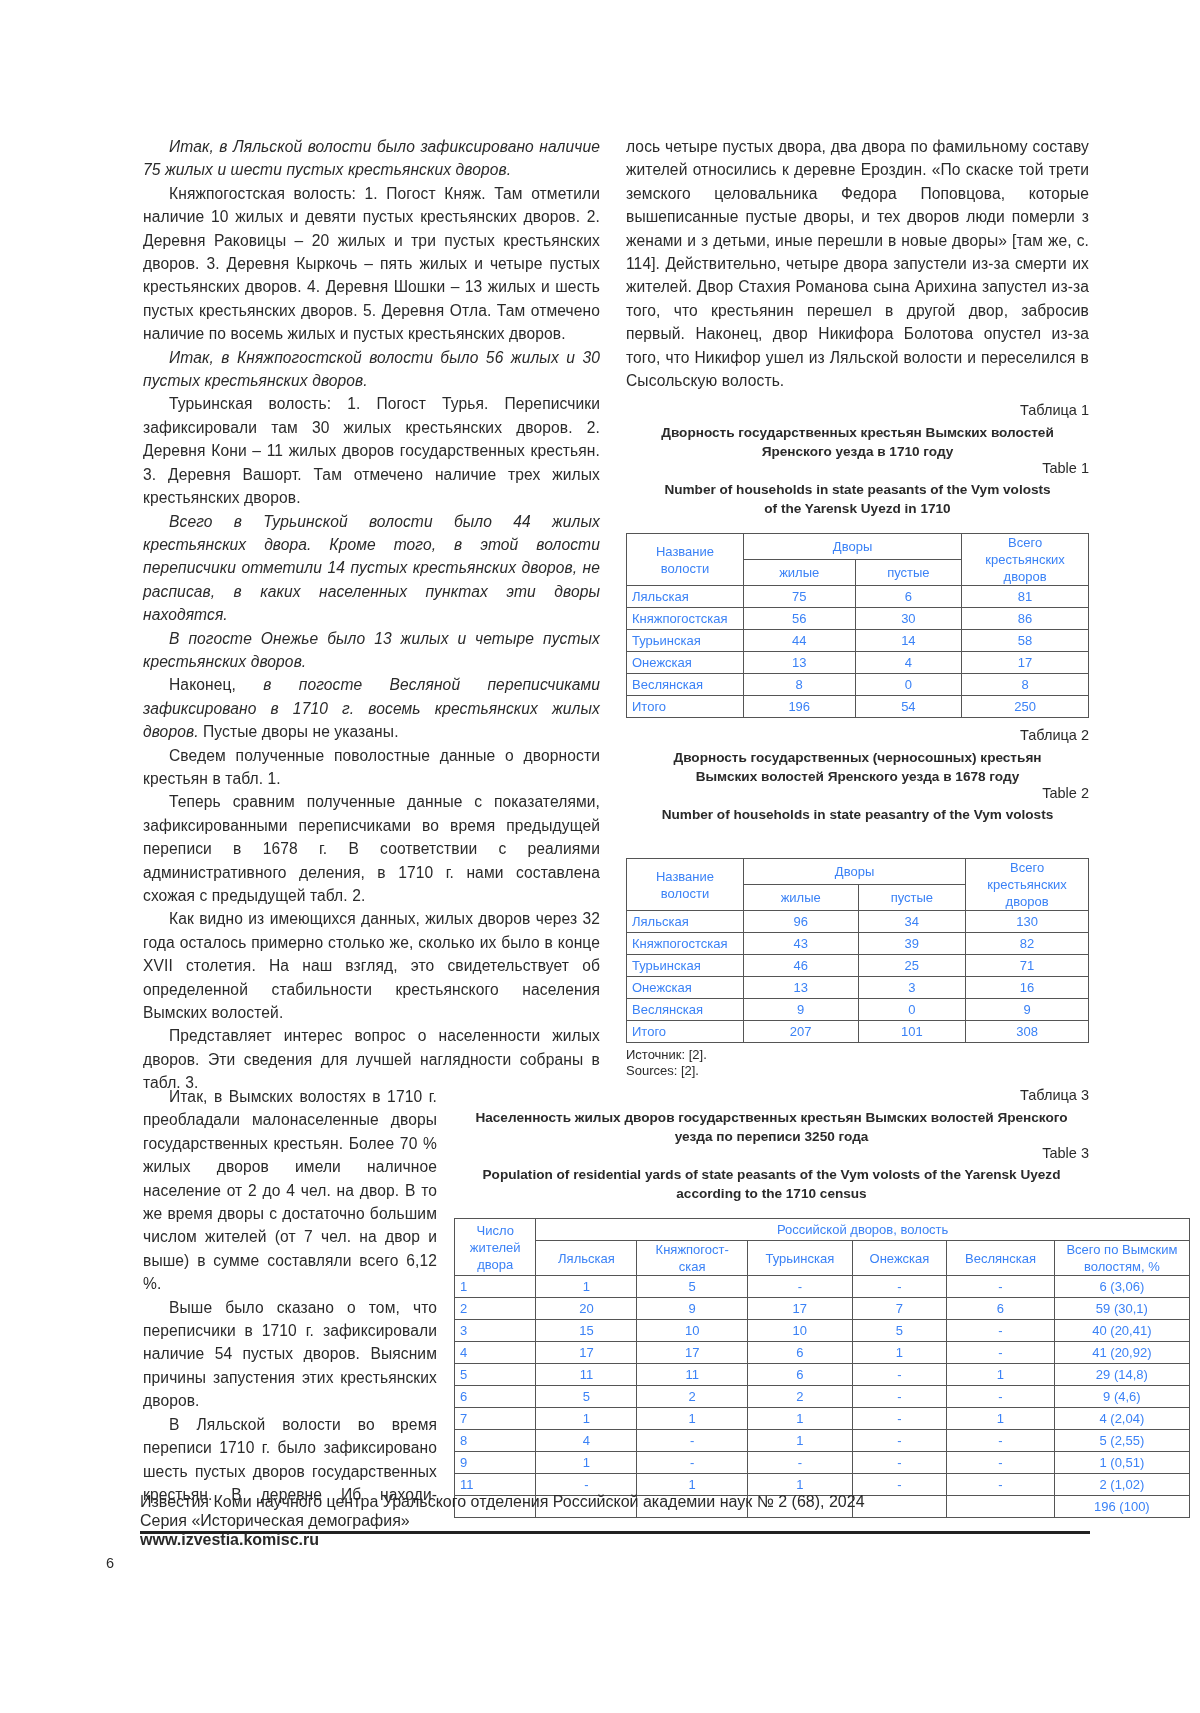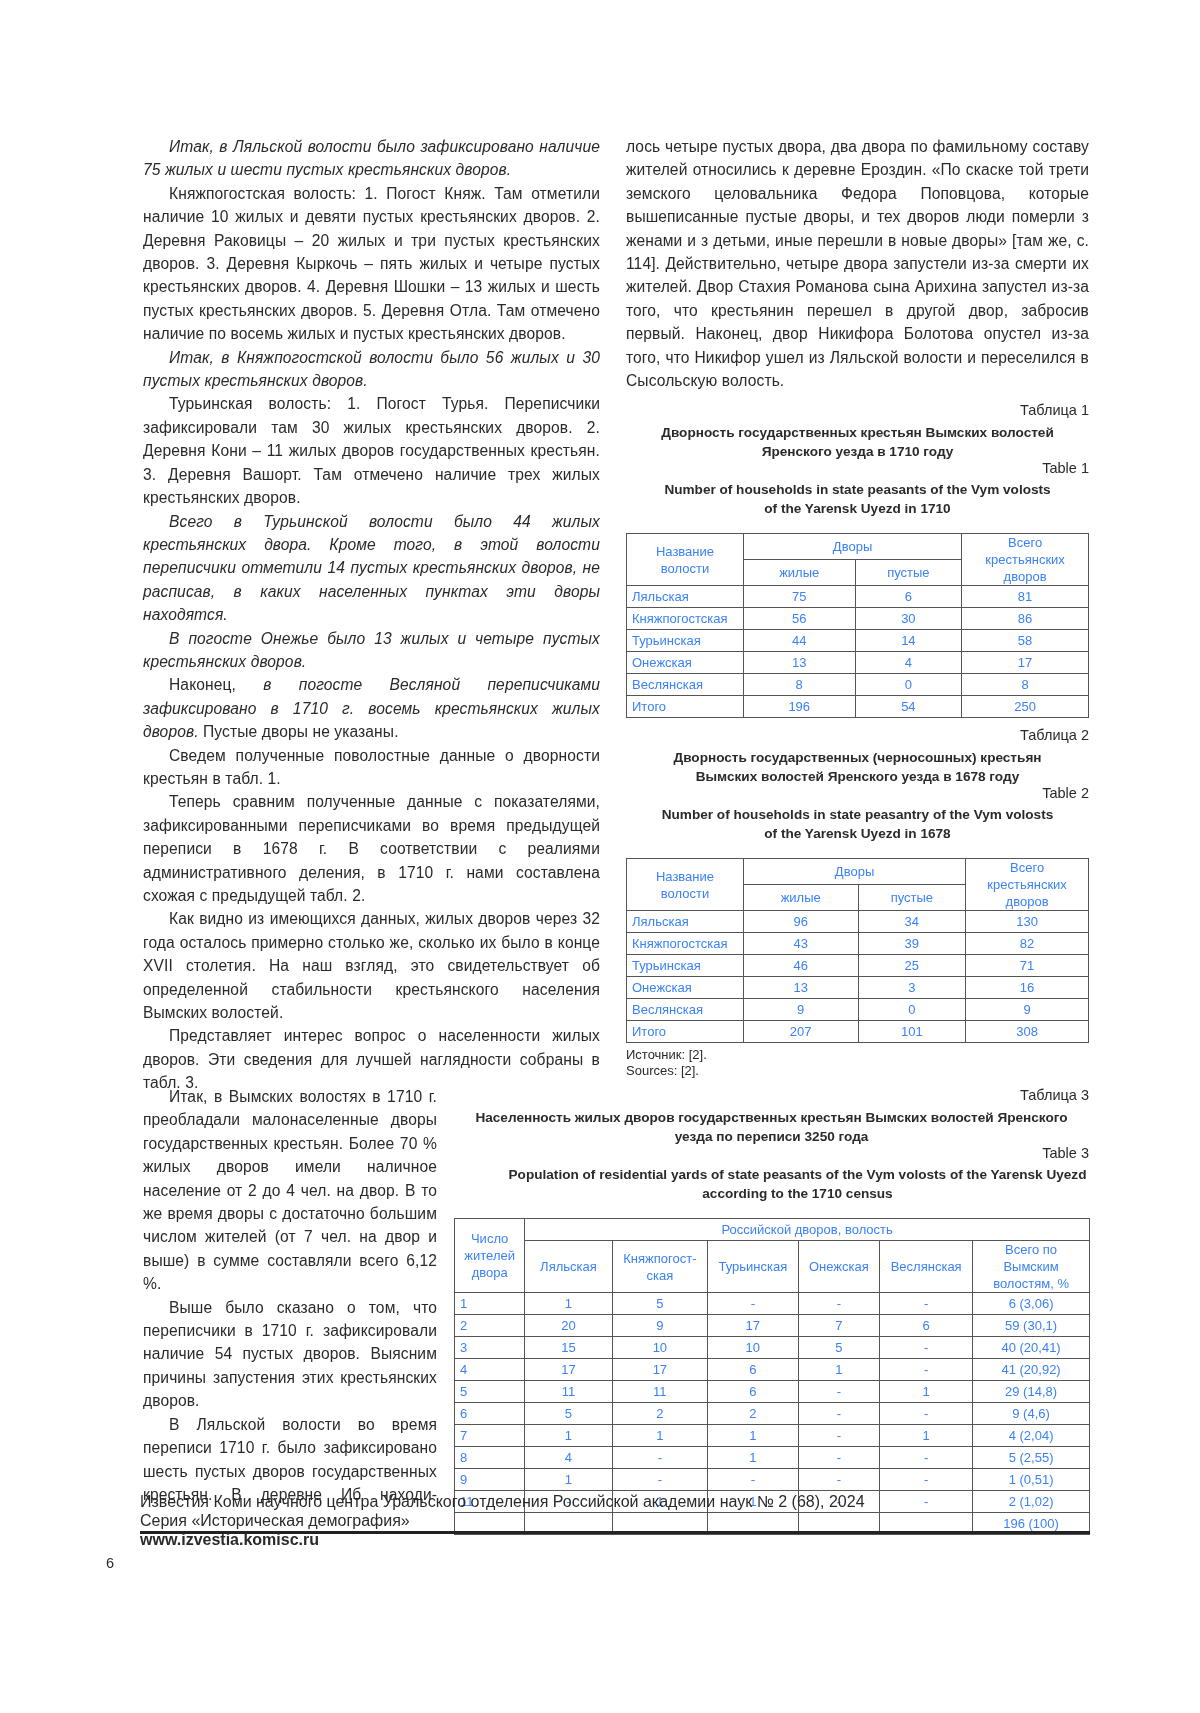--- a/index.html
+++ b/index.html
@@ -117,21 +117,20 @@
   </table>
 
 <div class="tlabel" style="left:626px; top:727px; width:463px;">Таблица 2</div>
 <div class="ttitle" style="left:626px; top:748px; width:463px;">
   <div>Дворность государственных (черносошных) крестьян</div>
   <div>Вымских волостей Яренского уезда в 1678 году</div>
 </div>
 <div class="tlabel" style="left:626px; top:785px; width:463px;">Table 2</div>
 <div class="ttitle" style="left:626px; top:805px; width:463px;">
   <div>Number of households in state peasantry of the Vym volosts</div>
-  <div>of the Yarensk Uyezd in 1678</div>
 </div>
 <table class="dt" style="left:626px; top:858px; width:463px;">
   <colgroup>
       <col style="width:117px">
       <col style="width:115px">
       <col style="width:108px">
       <col style="width:123px">
     </colgroup>
   <tbody>
       <tr>
@@ -185,25 +184,25 @@
   <div>Источник: [2].</div>
   <div>Sources: [2].</div>
 </div>
 
 <div class="tlabel" style="left:454px; top:1087px; width:635px;">Таблица 3</div>
 <div class="ttitle" style="left:454px; top:1108px; width:635px;">
   <div>Населенность жилых дворов государственных крестьян Вымских волостей Яренского</div>
   <div>уезда по переписи 3250 года</div>
 </div>
 <div class="tlabel" style="left:454px; top:1145px; width:635px;">Table 3</div>
-<div class="ttitle" style="left:480px; top:1165px; width:635px;">
+<div class="ttitle" style="left:454px; top:1165px; width:635px;">
   <div>Population of residential yards of state peasants of the Vym volosts of the Yarensk Uyezd</div>
   <div>according to the 1710 census</div>
 </div>
-<table class="dt" style="left:454px; top:1218px; width:636px;">
+<table class="dt" style="left:454px; top:1218px; width:736px;">
   <colgroup>
       <col style="width:62px">
       <col style="width:77px">
       <col style="width:74px">
       <col style="width:73px">
       <col style="width:72px">
       <col style="width:74px">
       <col style="width:103px">
     </colgroup>
   <tbody>

